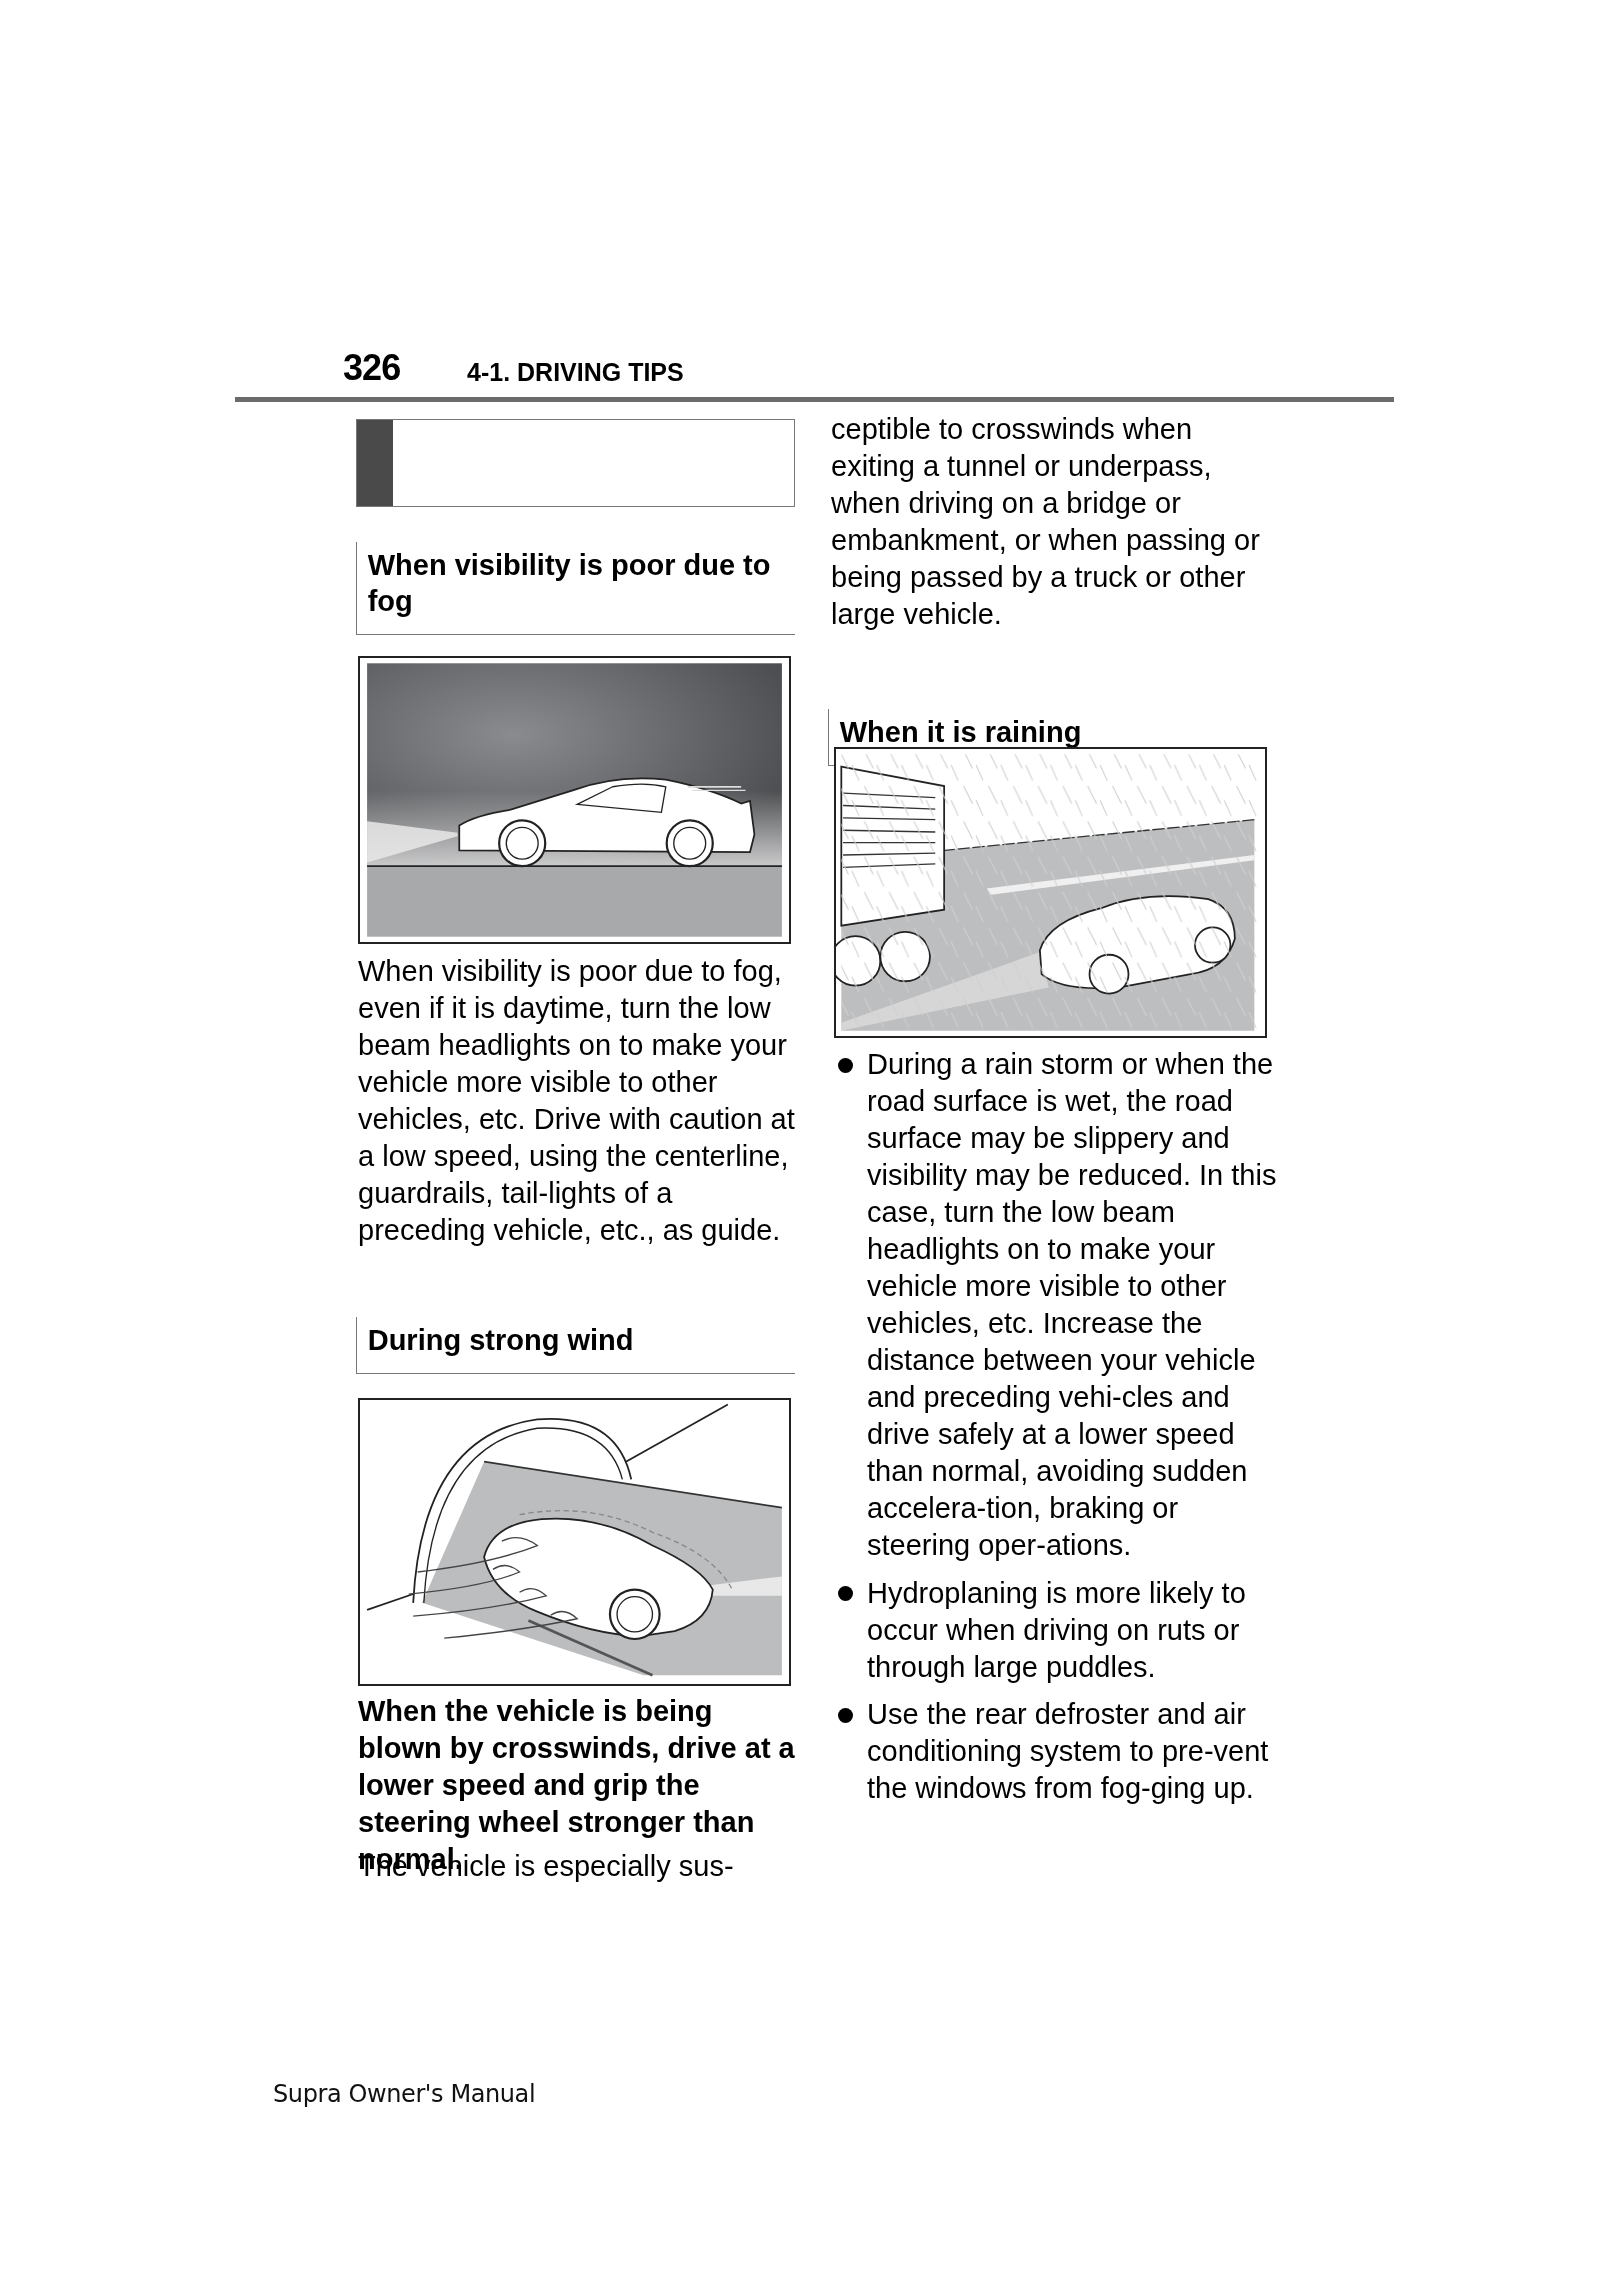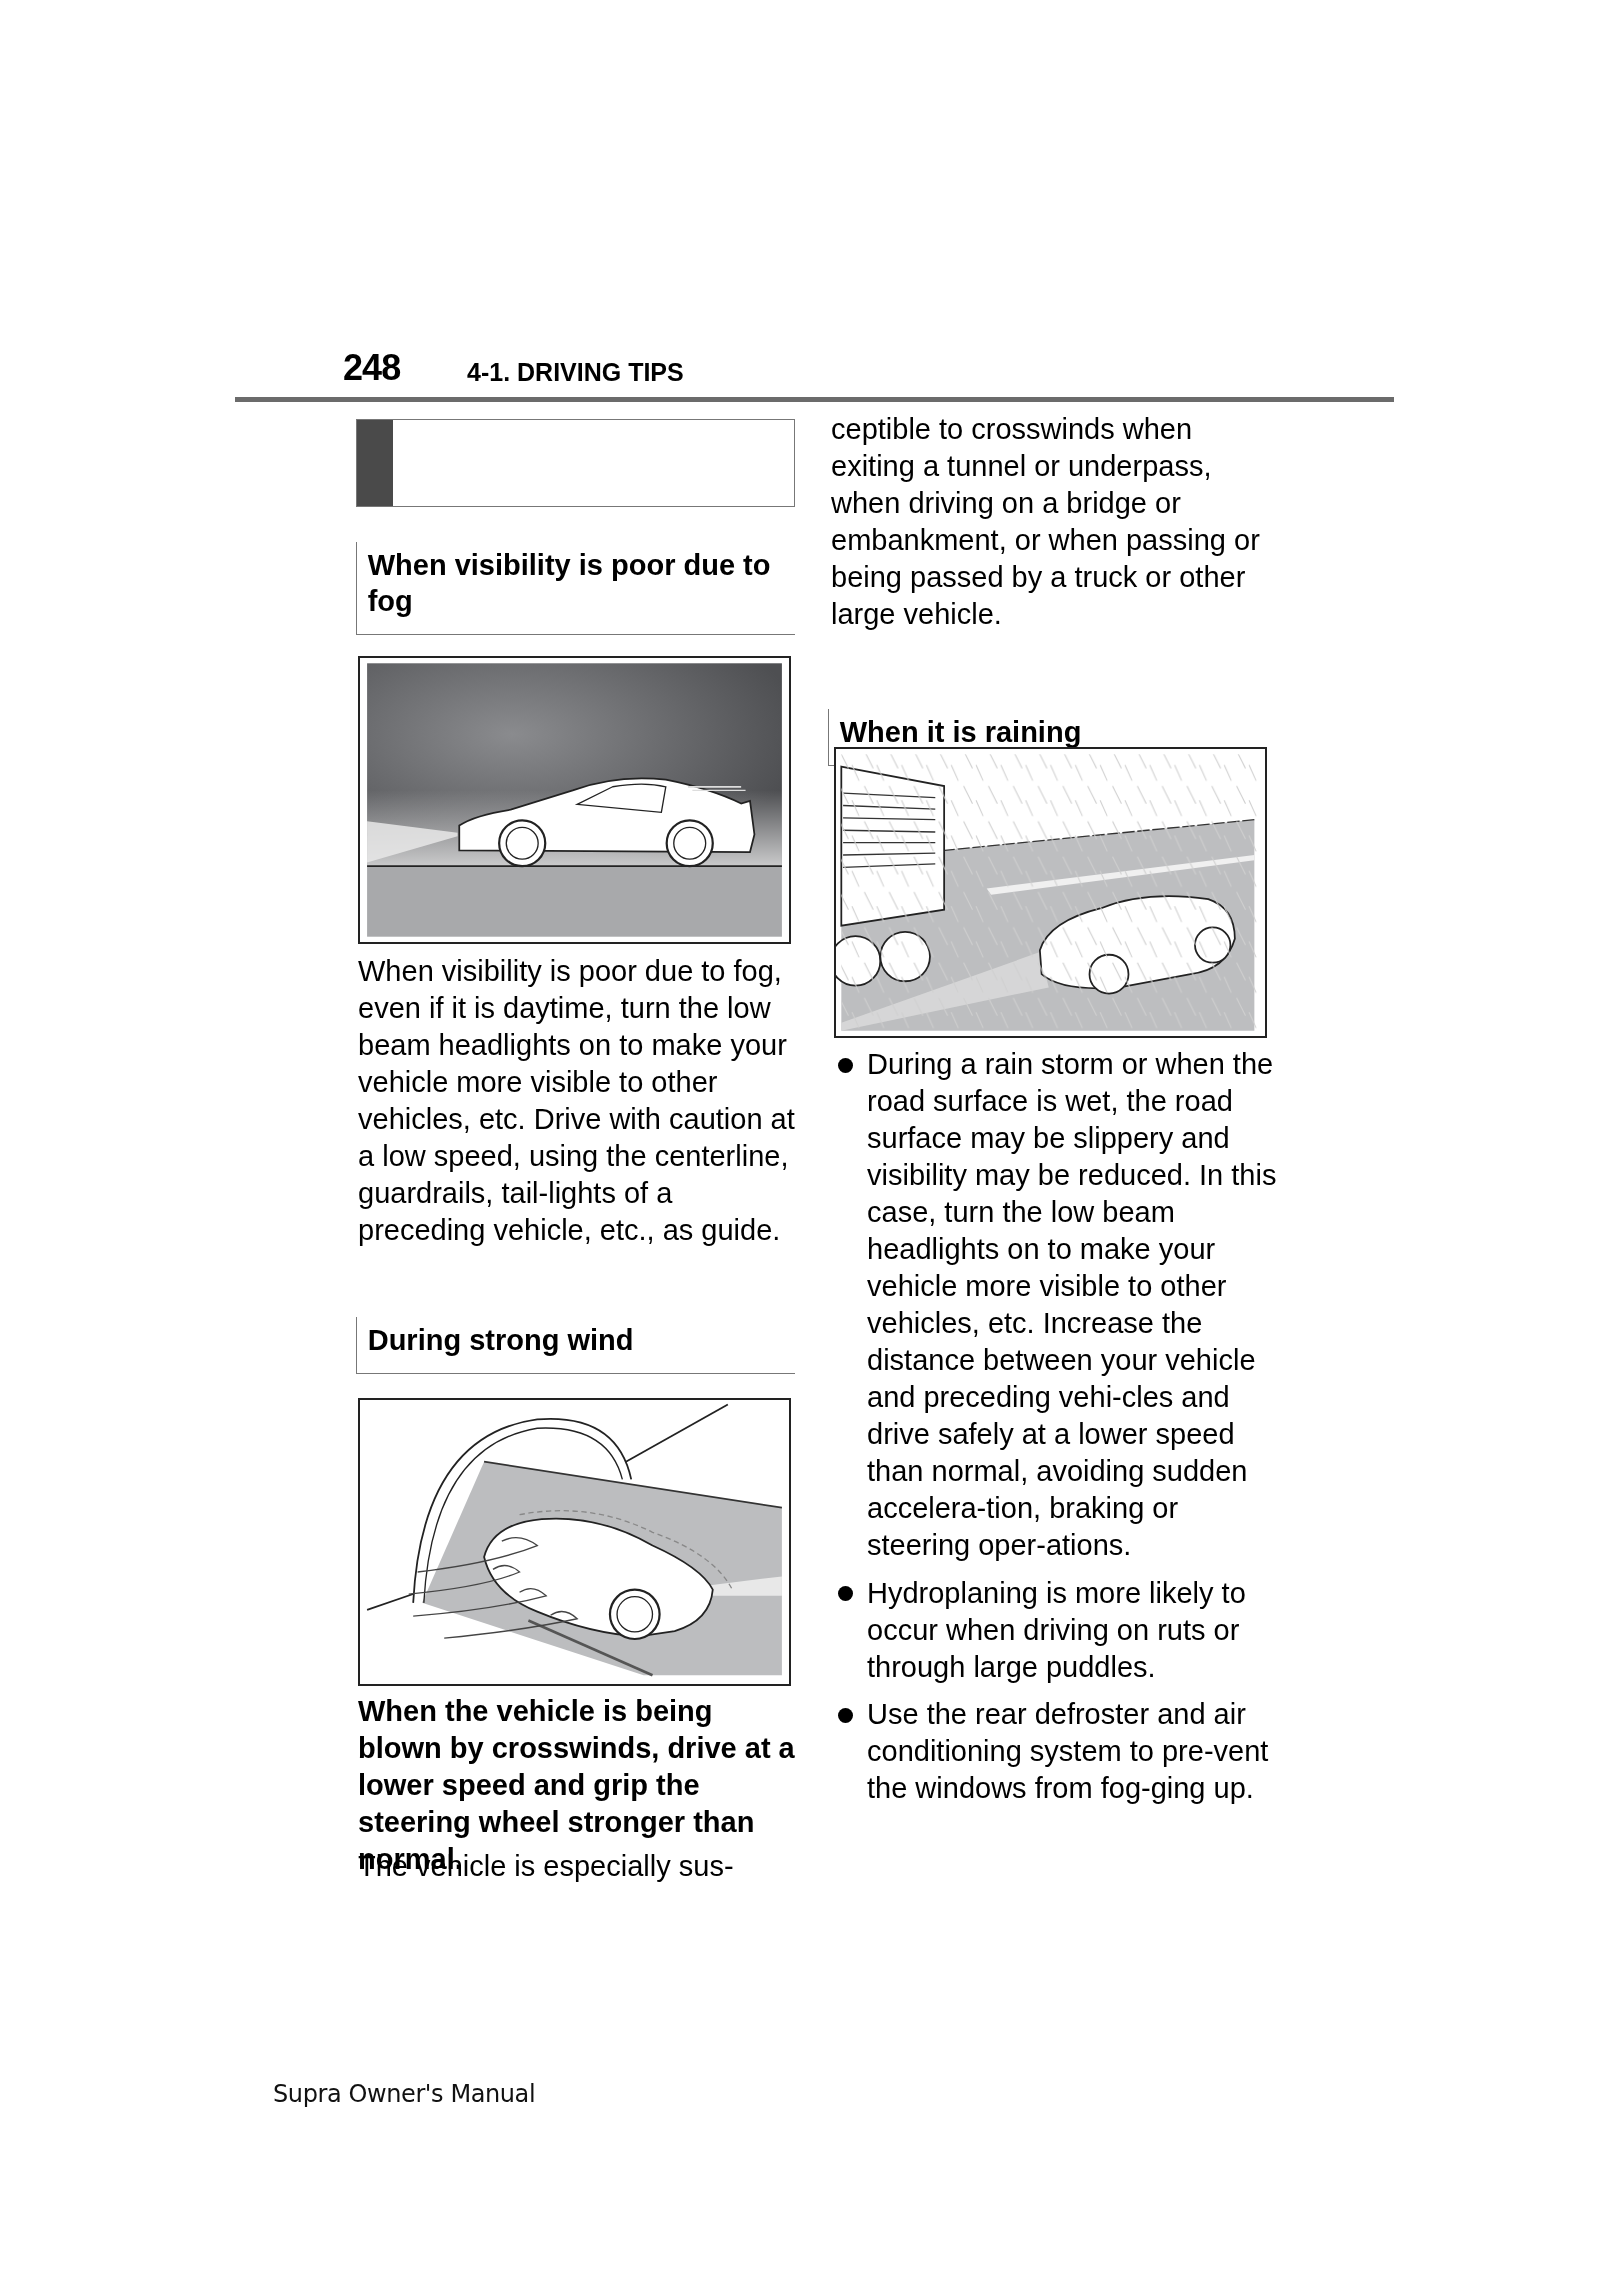--- a/index.html
+++ b/index.html
@@ -32,21 +32,21 @@
   
   .bullet-list { left: 838px; top: 1046px; width: 448px; list-style: none; margin: 0; padding: 0; }
   .bullet-item { position: relative; padding-left: 29px; font-size: 29px; line-height: 37px; margin-bottom: 10.7px; }
   .bullet-dot { position: absolute; left: 0; top: 11.6px; width: 15px; height: 15px; border-radius: 50%; background: #000; }
 
   .footer { left: 273px; top: 2080px; font-family: "DejaVu Sans", sans-serif; font-size: 24px; color: #111; letter-spacing: -0.4px; text-align: center; }
 </style>
 </head>
 <body>
 
-<div class="abs page-num">248</div>
+<div class="abs page-num">326</div>
 <div class="abs section-label">4-1. DRIVING TIPS</div>
 <div class="abs header-rule"></div>
 
 <div class="abs main-title-box">
   <div class="main-title-bar"></div>
 </div>
 
 <div class="abs subhead" style="left:356px; top:542px; width:439px; height:93px;">
   <span style="display:block; width:421px;">When visibility is poor due to fog</span>
 </div>

